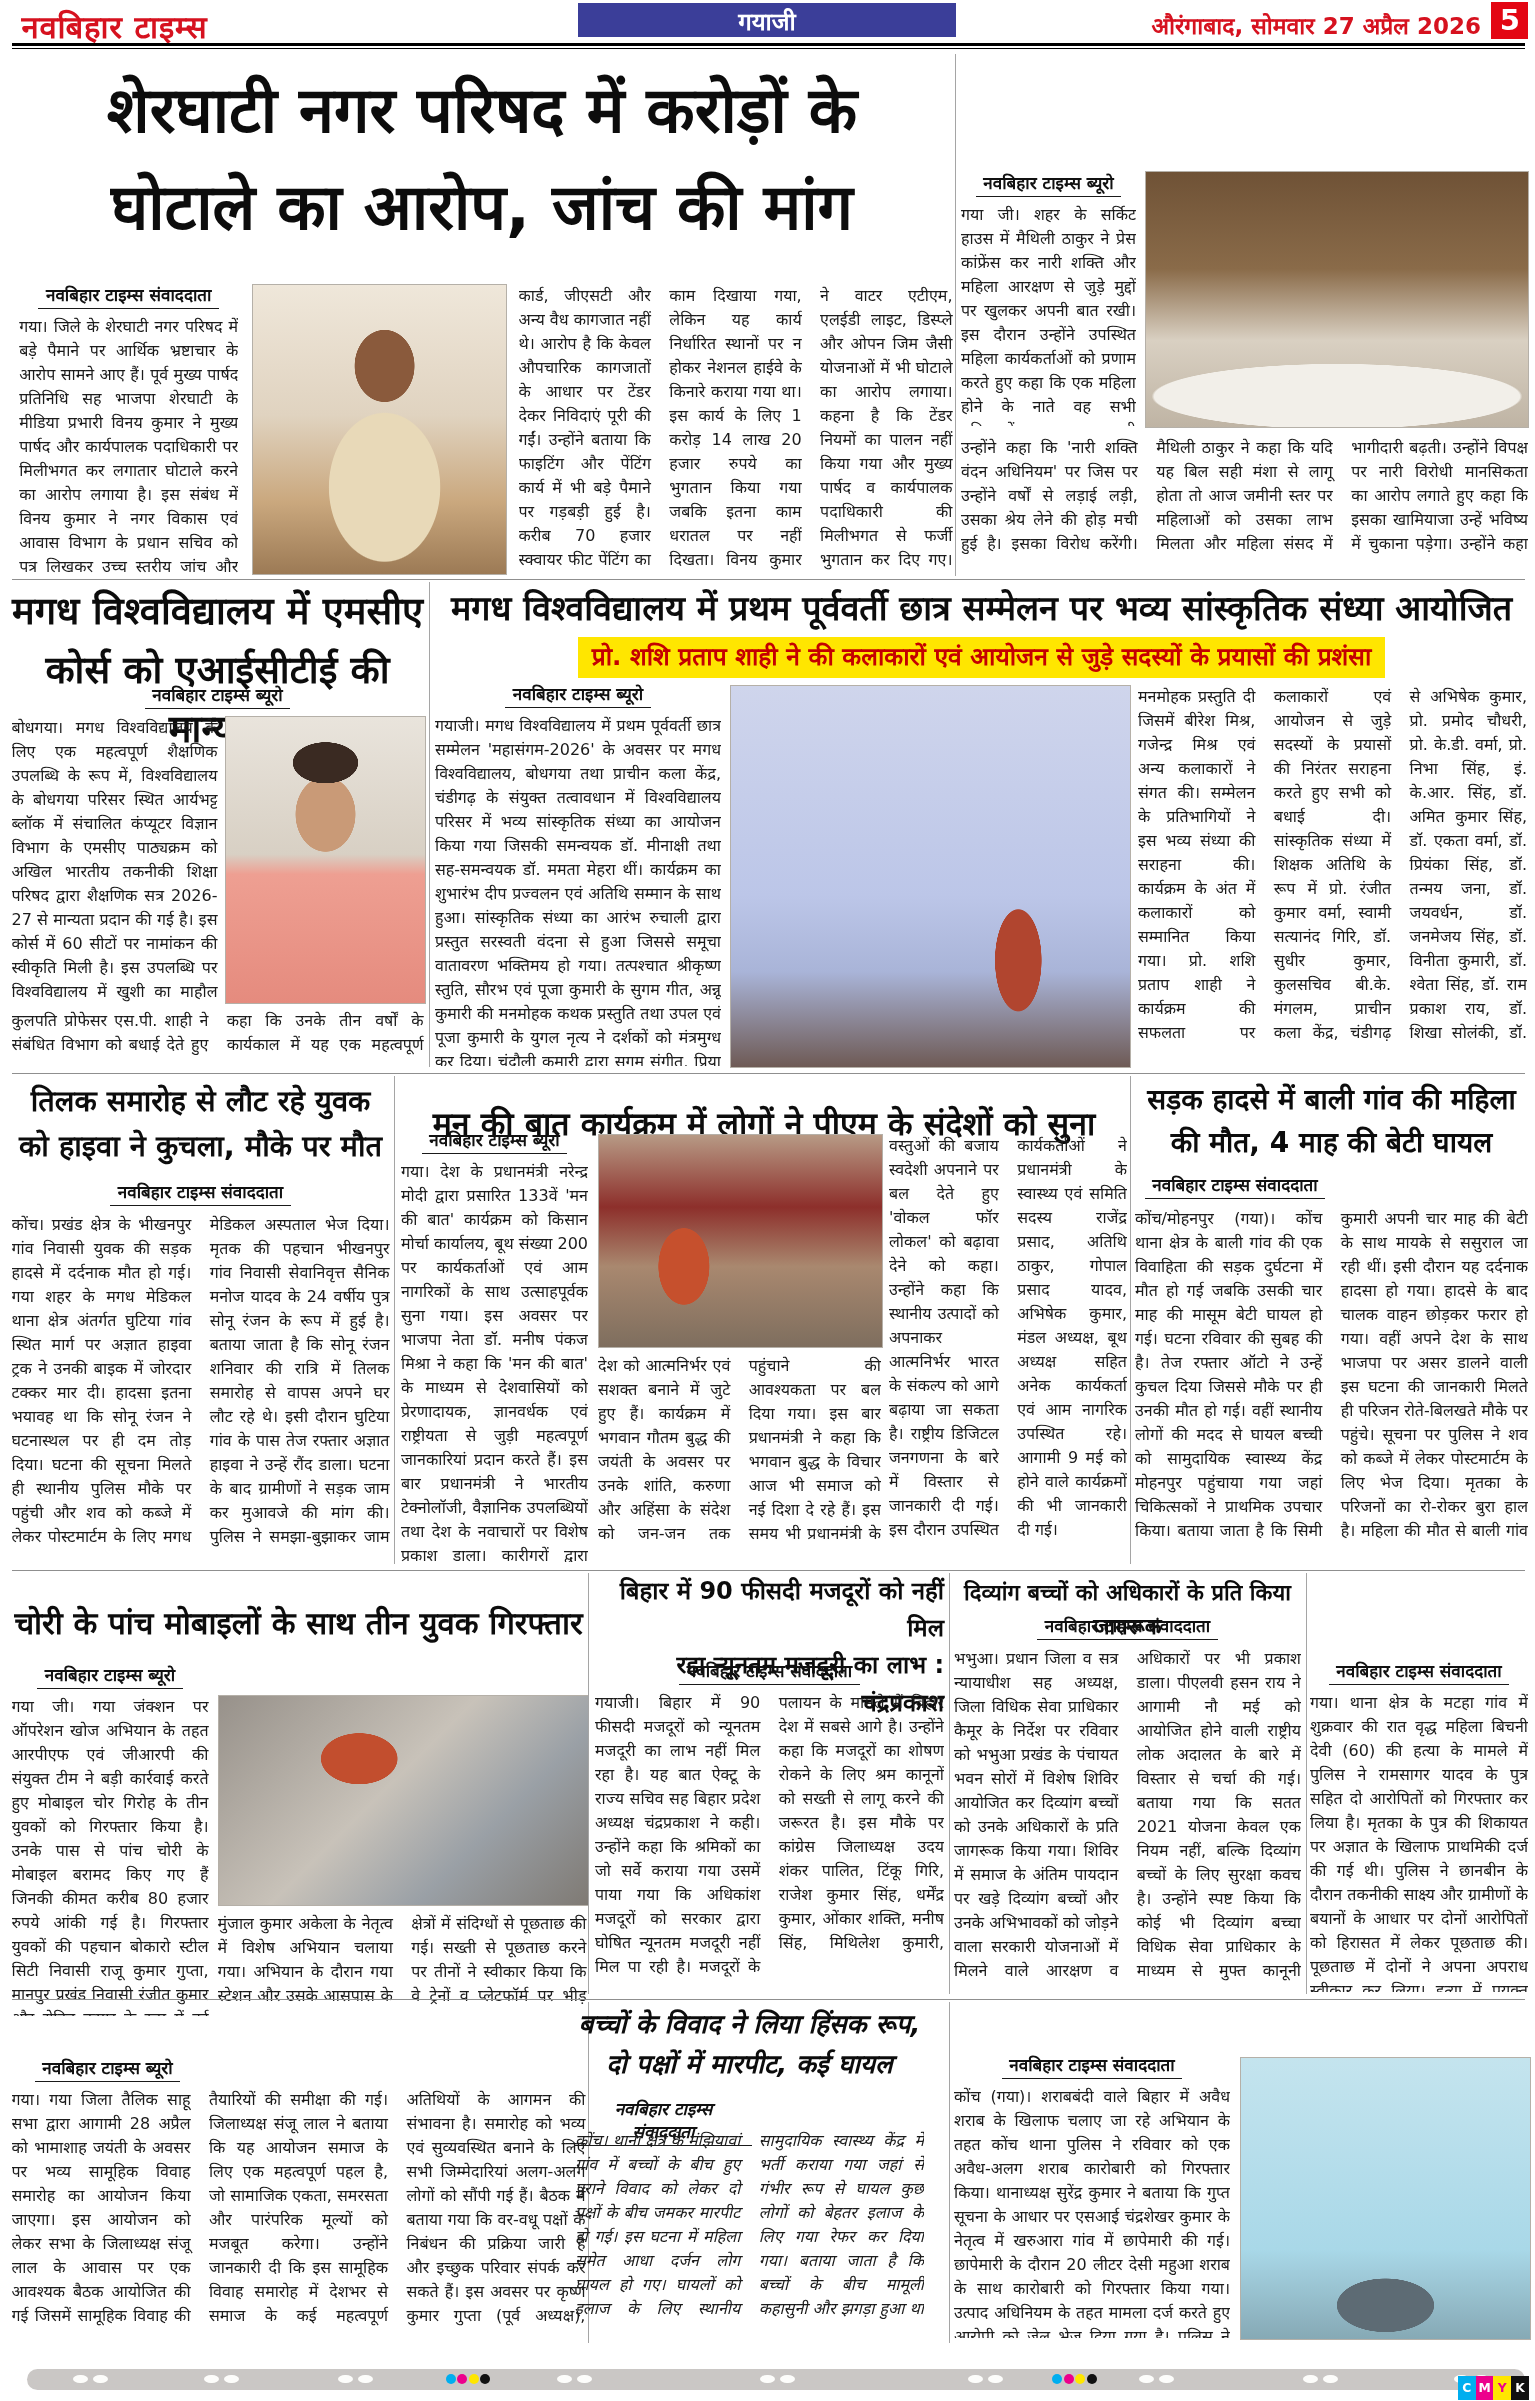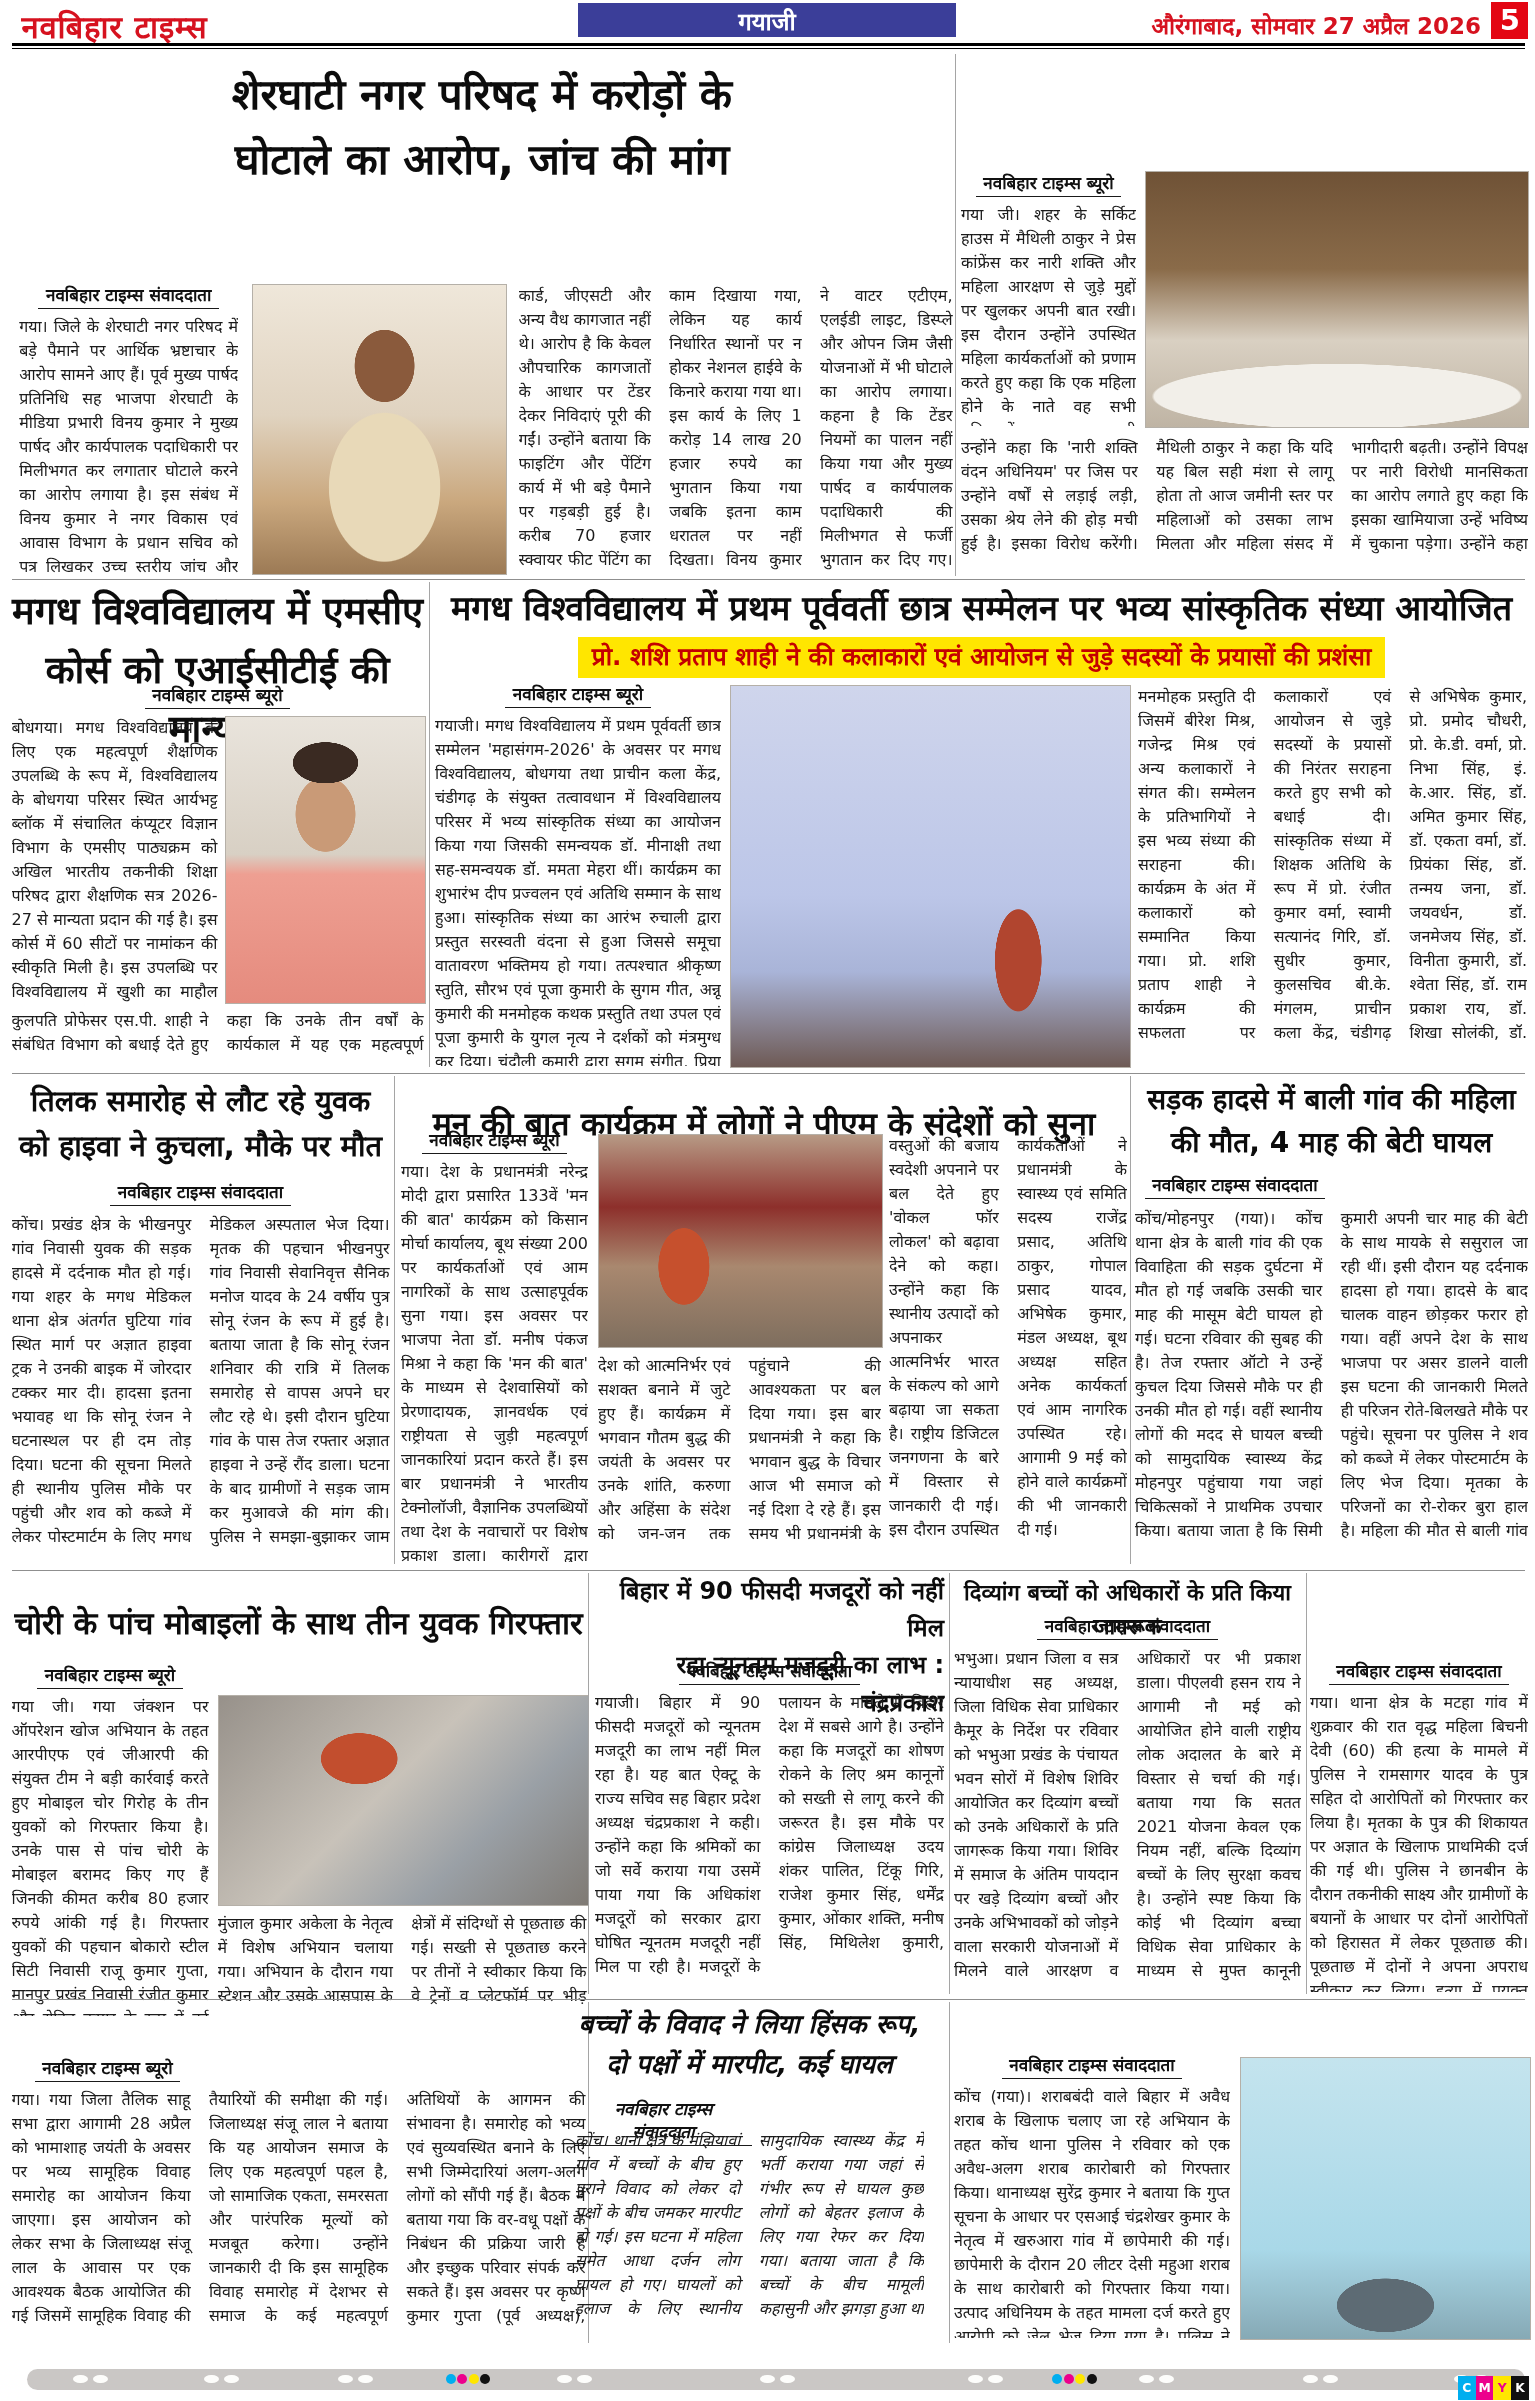--- a/index.html
+++ b/index.html
@@ -67,21 +67,21 @@
 <div id="page">
 
   <div class="abs m-name" style="left:21.5px;top:4.6px;">नवबिहार टाइम्स</div>
   <div class="abs edition" style="left:578px;top:3.1px;width:378px;height:34px;">गयाजी</div>
   <div class="abs dateline" style="right:55px;top:9.2px;">औरंगाबाद, सोमवार 27 अप्रैल 2026</div>
   <div class="abs pagenum" style="right:7.7px;top:1.5px;width:37px;height:37px;">5</div>
   <div class="abs rule" style="left:11.5px;right:11.5px;top:43px;height:3.1px;"></div>
   <div class="abs rule" style="left:11.5px;right:11.5px;top:48px;height:0.8px;"></div>
 
   <div class="article" style="left:11.5px;top:54px;width:941px;height:524px;">
-    <div class="headline abs" style="left:0;top:7.7px;width:100%;font-size:42px;">शेरघाटी नगर परिषद में करोड़ों के
+    <div class="headline abs" style="left:0;top:7.7px;width:100%;font-size:63px;">शेरघाटी नगर परिषद में करोड़ों के
 घोटाले का आरोप, जांच की मांग</div>
     <div class="byline abs" style="left:7.7px;top:229px;width:219px;"><span>नवबिहार टाइम्स संवाददाता</span></div>
     <div class="body abs" style="left:7.7px;top:261px;width:219px;height:258px;">गया। जिले के शेरघाटी नगर परिषद में बड़े पैमाने पर आर्थिक भ्रष्टाचार के आरोप सामने आए हैं। पूर्व मुख्य पार्षद प्रतिनिधि सह भाजपा शेरघाटी के मीडिया प्रभारी विनय कुमार ने मुख्य पार्षद और कार्यपालक पदाधिकारी पर मिलीभगत कर लगातार घोटाले करने का आरोप लगाया है। इस संबंध में विनय कुमार ने नगर विकास एवं आवास विभाग के प्रधान सचिव को पत्र लिखकर उच्च स्तरीय जांच और कार्रवाई की मांग की है। विनय कुमार के अनुसार नगर परिषद में फाइटेंस टेंडर के तहत सुनियोजित तरीके से जिन कंपनियों को काम दिया गया उनके पास आवश्यक दस्तावेज जैसे पैन</div>
     <div class="photo abs ph-man-paper" style="left:240px;top:230px;width:253px;height:289px;"></div>
     <div class="body abs cols-3" style="left:507px;top:230px;width:434px;height:289px;">कार्ड, जीएसटी और अन्य वैध कागजात नहीं थे। आरोप है कि केवल औपचारिक कागजातों के आधार पर टेंडर देकर निविदाएं पूरी की गईं। उन्होंने बताया कि फाइटिंग और पेंटिंग कार्य में भी बड़े पैमाने पर गड़बड़ी हुई है। करीब 70 हजार स्क्वायर फीट पेंटिंग का काम दिखाया गया, लेकिन यह कार्य निर्धारित स्थानों पर न होकर नेशनल हाईवे के किनारे कराया गया था। इस कार्य के लिए 1 करोड़ 14 लाख 20 हजार रुपये का भुगतान किया गया जबकि इतना काम धरातल पर नहीं दिखता। विनय कुमार ने वाटर एटीएम, एलईडी लाइट, डिस्प्ले और ओपन जिम जैसी योजनाओं में भी घोटाले का आरोप लगाया। कहना है कि टेंडर नियमों का पालन नहीं किया गया और मुख्य पार्षद व कार्यपालक पदाधिकारी की मिलीभगत से फर्जी भुगतान कर दिए गए। यहां तक कि एक फर्म नगर परिषद में बिना निबंधन के ही काम करती रही और उसे जूनियर इंजीनियर के पिता के नाम पर पंजीकृत बताई गई है। उन्होंने यह भी आरोप लगाया कि यह सब कई वरिष्ठ पदाधिकारियों की जानकारी में होता रहा। मामले की शिकायत की प्रतिलिपि मुख्यमंत्री कार्यालय, उपमुख्यमंत्री, नगर विकास मंत्री एवं प्रमंडलीय आयुक्त को भी भेजी गई है। विनय कुमार ने संभावित साठगांठ का खुलासा होने तक सभी संबंधित पदाधिकारियों की भूमिका की जांच कराने की मांग की है।</div>
   </div>
 
   <div class="vline" style="left:955px;top:54px;height:522px;"></div>
 
   <div class="article" style="left:961px;top:54px;width:567px;height:524px;">

